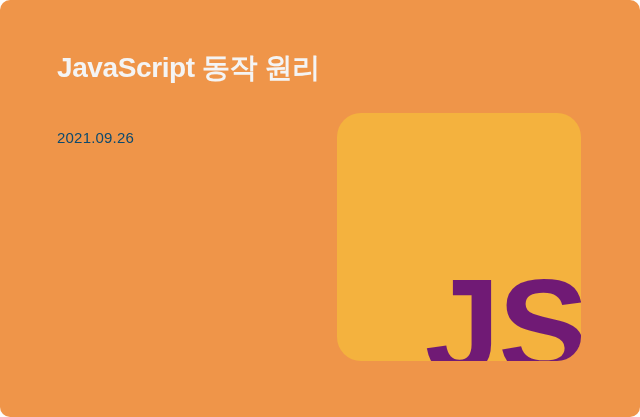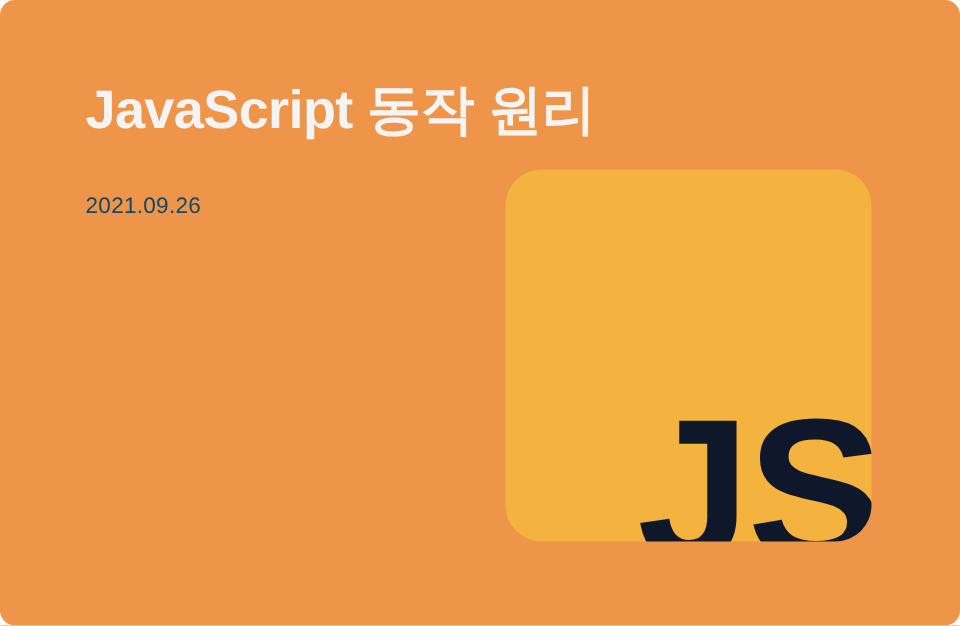--- a/index.html
+++ b/index.html
@@ -23,21 +23,21 @@
     background: #ef9549;
     border-radius: 10px;
     overflow: hidden;
   }
 
   #slide-title {
     position: absolute;
     left: 57px;
     top: 52px;
     margin: 0;
-    font-size: 36px;
+    font-size: 28px;
     font-weight: bold;
     letter-spacing: -0.4px;
     line-height: 1.15;
     color: #f4f4f4;
     white-space: nowrap;
   }
 
   #slide-date {
     position: absolute;
     left: 57px;
@@ -64,21 +64,21 @@
 
   #js-logo-text {
     position: absolute;
     right: -6px;
     bottom: -34px;
     margin: 0;
     font-size: 136px;
     font-weight: bold;
     letter-spacing: -2px;
     line-height: 1;
-    color: #0f172a;
+    color: #701a75;
     white-space: nowrap;
     user-select: none;
   }
 </style>
 </head>
 <body>
 
 <div id="slide-card">
 
   <h1 id="slide-title">JavaScript 동작 원리</h1>

